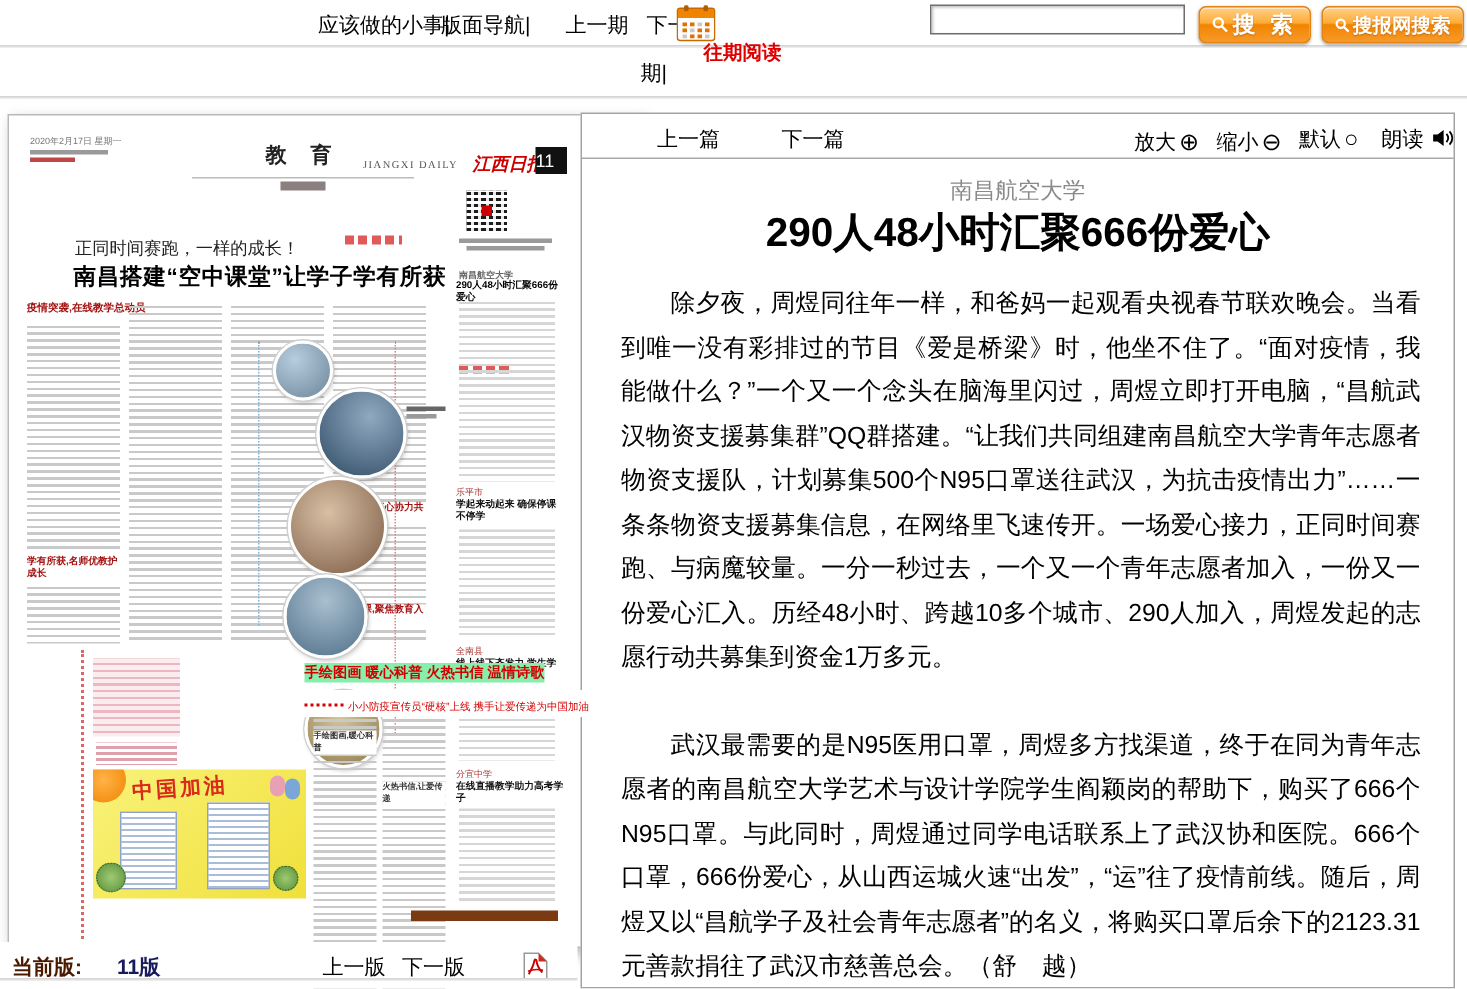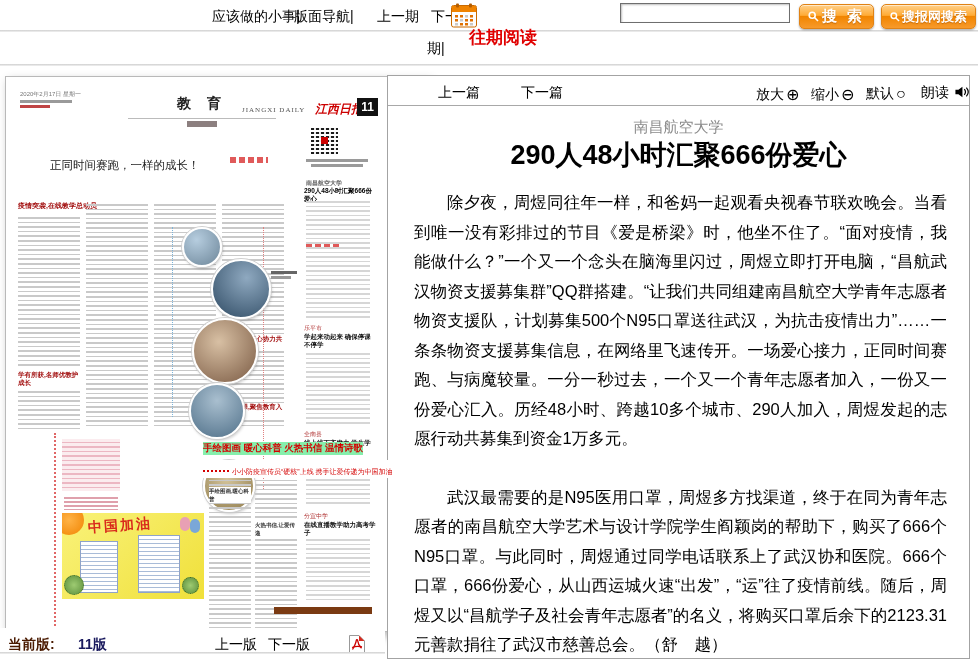--- a/index.html
+++ b/index.html
@@ -8,21 +8,21 @@
   .abs{position:absolute}
   .hline{position:absolute;height:2px;background:linear-gradient(#cfcfcf,#f2f2f2)}
   .lnk{font-size:14px;color:#000;cursor:pointer;white-space:nowrap}
   
   .search-input{position:absolute;left:620px;top:3px;width:170px;height:20px;border:1px solid #6e6e6e;
        box-shadow:inset 1px 1px 2px rgba(0,0,0,.25);font-size:13px;padding:0 4px;box-sizing:border-box}
   .obtn{position:absolute;top:4px;height:25px;border:1px solid #e08214;border-radius:5px;cursor:pointer;
        background:linear-gradient(180deg,#ffd089 0%,#ffab36 45%,#f18500 50%,#f79a2b 100%);
        color:#fff;font-weight:bold;display:flex;align-items:center;justify-content:center;
        box-shadow:0 1px 2px rgba(0,0,0,.35),inset 0 1px 0 rgba(255,255,255,.55);padding:0 6px;box-sizing:border-box}
-  .past{position:absolute;left:469px;top:26px;font-size:17px;font-weight:bold;color:#e00000;z-index:5;cursor:pointer}
+  .past{position:absolute;left:469px;top:26px;font-size:13px;font-weight:bold;color:#e00000;z-index:5;cursor:pointer}
   
   .thumb{position:absolute;left:5px;top:76px;width:424px;height:556px;background:#fff;
        border:1px solid #b9b9b9;box-shadow:3px 4px 9px rgba(0,0,0,.28);box-sizing:border-box;cursor:pointer}
   .tcol{position:absolute;background-image:repeating-linear-gradient(180deg,#c9c9c9 0 1.6px,transparent 1.6px 4.6px)}
   .tcol.lite{background-image:repeating-linear-gradient(180deg,#d6d6d6 0 1.6px,transparent 1.6px 4.6px)}
   .subhead{position:absolute;font-weight:bold;color:#a31111;background:#fff;line-height:8px}
   .sideblk{position:absolute;width:72px;background:#fff;text-align:left;padding:1px 0}
   .side-city{font-size:6px;color:#b03333;display:block}
   .side-title{font-size:6.5px;font-weight:bold;color:#111;line-height:8px;display:block}
   .ph{position:absolute;border-radius:50%;border:2px solid #fff;box-shadow:0 0 0 1px #cfcfcf,1px 2px 3px rgba(0,0,0,.2)}
@@ -105,23 +105,24 @@
 <div class="thumb">
 
   <span class="abs" style="left:14px;top:13px;font-size:6px;color:#777">2020年2月17日 星期一</span>
   <div class="bar" style="left:14px;top:23px;width:52px;height:2.5px"></div>
   <div class="bar" style="left:14px;top:28px;width:30px;height:3px;background:#c04545"></div>
   <span class="abs" style="left:150px;top:18px;width:92px;text-align:center;font-size:14px;font-weight:bold;letter-spacing:6px;color:#222">教 育</span>
   <div class="bar" style="left:122px;top:41px;width:148px;height:1px;background:#bbb"></div>
   <div class="bar" style="left:181px;top:44px;width:30px;height:6px;background:#8c7f7f"></div>
   <span class="abs" style="left:236px;top:29px;font-size:7px;color:#555;font-family:Liberation Serif, serif;letter-spacing:1px">JIANGXI DAILY</span>
   <span class="abs" style="left:309px;top:24px;font-size:12px;font-weight:bold;font-style:italic;color:#c00;font-family:'Liberation Serif',serif">江西日报</span>
-  <span class="abs" style="left:351px;top:21px;width:21px;height:18px;background:#111;color:#fff;font-weight:bold;font-size:12px;text-align:center;line-height:18px">11</span>
+  <span class="abs" style="left:351px;top:21px;width:21px;height:18px;background:#111;color:#fff;font-weight:normal;font-size:12px;line-height:18px">11</span>
 
   <span class="abs" style="left:44px;top:81px;font-size:11.5px;color:#222">正同时间赛跑，一样的成长！</span>
+  <span class="abs" style="left:43px;top:98px;font-size:15px;font-weight:900;color:#000;white-space:nowrap;letter-spacing:.5px">南昌搭建“空中课堂”让学子学有所获</span>
   <div class="redtag" style="left:224px;top:80px;width:38px"></div>
 
   <div class="qr"></div>
   <div class="bar" style="left:300px;top:82px;width:62px;height:2.5px"></div>
   <div class="bar" style="left:305px;top:87px;width:52px;height:2.5px"></div>
   <div class="redtag" style="left:300px;top:166px;width:36px"></div>
   <span class="abs" style="left:300px;top:102px;width:66px;font-size:6px;font-weight:bold;color:#666">南昌航空大学</span>
   <span class="abs" style="left:298px;top:110px;width:70px;font-size:6.5px;font-weight:bold;color:#000;line-height:8px">290人48小时汇聚666份爱心</span>
 
   <span class="subhead" style="left:12px;top:125px;font-size:7px">疫情突袭,在线教学总动员</span>

